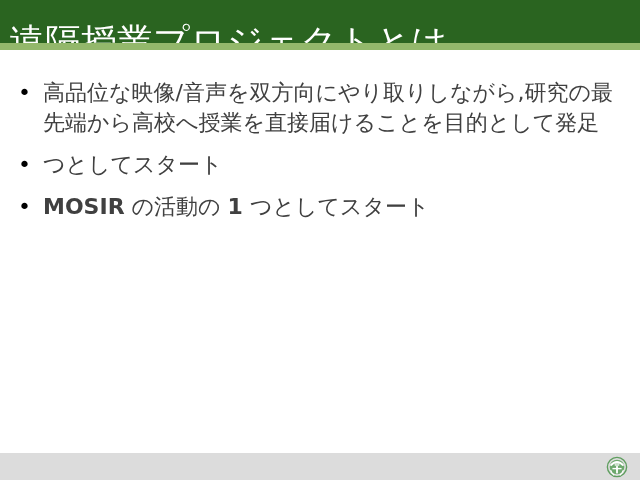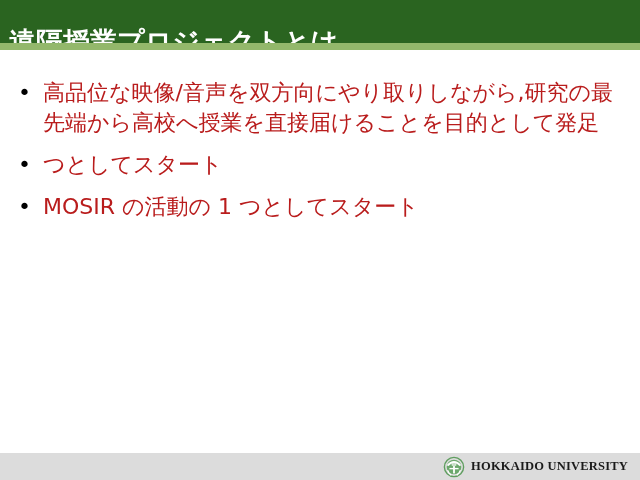--- a/index.html
+++ b/index.html
@@ -32,23 +32,23 @@
     top: 0;
     width: 640px;
     height: 43px;
     background: #2a6420;
     box-sizing: border-box;
     display: flex;
     align-items: center;
   }
   .title-text {
     color: #ffffff;
-    font-size: 27px;
+    font-size: 36px;
     line-height: 30px;
-    font-weight: bold;
+    font-weight: normal;
     letter-spacing: 0px;
     padding-left: 9px;
     white-space: nowrap;
     font-family: "DejaVu Sans", "Liberation Sans", sans-serif;
     margin-top: 40px;
   }
   .title-accent {
     position: absolute;
     left: 0;
     top: 43px;
@@ -90,26 +90,26 @@
     color: #000000;
     text-align: left;
     padding-left: 4px;
     box-sizing: border-box;
     font-family: "DejaVu Sans", "Liberation Sans", sans-serif;
   }
   .bullet-text {
     flex: 1 1 auto;
     font-size: 22px;
     line-height: 30px;
-    color: #b91c1c;
+    color: #404040;
     font-family: "DejaVu Sans", "Liberation Sans", sans-serif;
     word-break: break-all;
   }
   .bullet-text .bold {
-    font-weight: normal;
+    font-weight: bold;
   }
 
   
   .footer-bar {
     position: absolute;
     left: 0;
     top: 453px;
     width: 640px;
     height: 27px;
     background: #dcdcdc;
@@ -171,16 +171,15 @@
       <circle cx="24" cy="24" r="16" fill="#6da86d"></circle>
       <path d="M8 20 Q16 11 24 11 Q32 11 40 20 L36 22 Q30 15 24 15 Q18 15 12 22 Z" fill="#ffffff"></path>
       <rect x="19" y="14" width="10" height="7" fill="#ffffff"></rect>
       <rect x="21" y="16" width="2" height="3" fill="#6da86d"></rect>
       <rect x="25" y="16" width="2" height="3" fill="#6da86d"></rect>
       <rect x="22" y="22" width="4" height="16" fill="#ffffff"></rect>
       <rect x="14" y="26" width="20" height="3" fill="#ffffff"></rect>
       <path d="M11 30 Q14 38 19 41 L17 43 Q11 39 9 31 Z" fill="#ffffff"></path>
       <path d="M37 30 Q34 38 29 41 L31 43 Q37 39 39 31 Z" fill="#ffffff"></path>
     </svg>
-    <span class="footer-wordmark">HOKKAIDO UNIVERSITY</span>
   </div>
 
 </div>
 
 </body></html>

